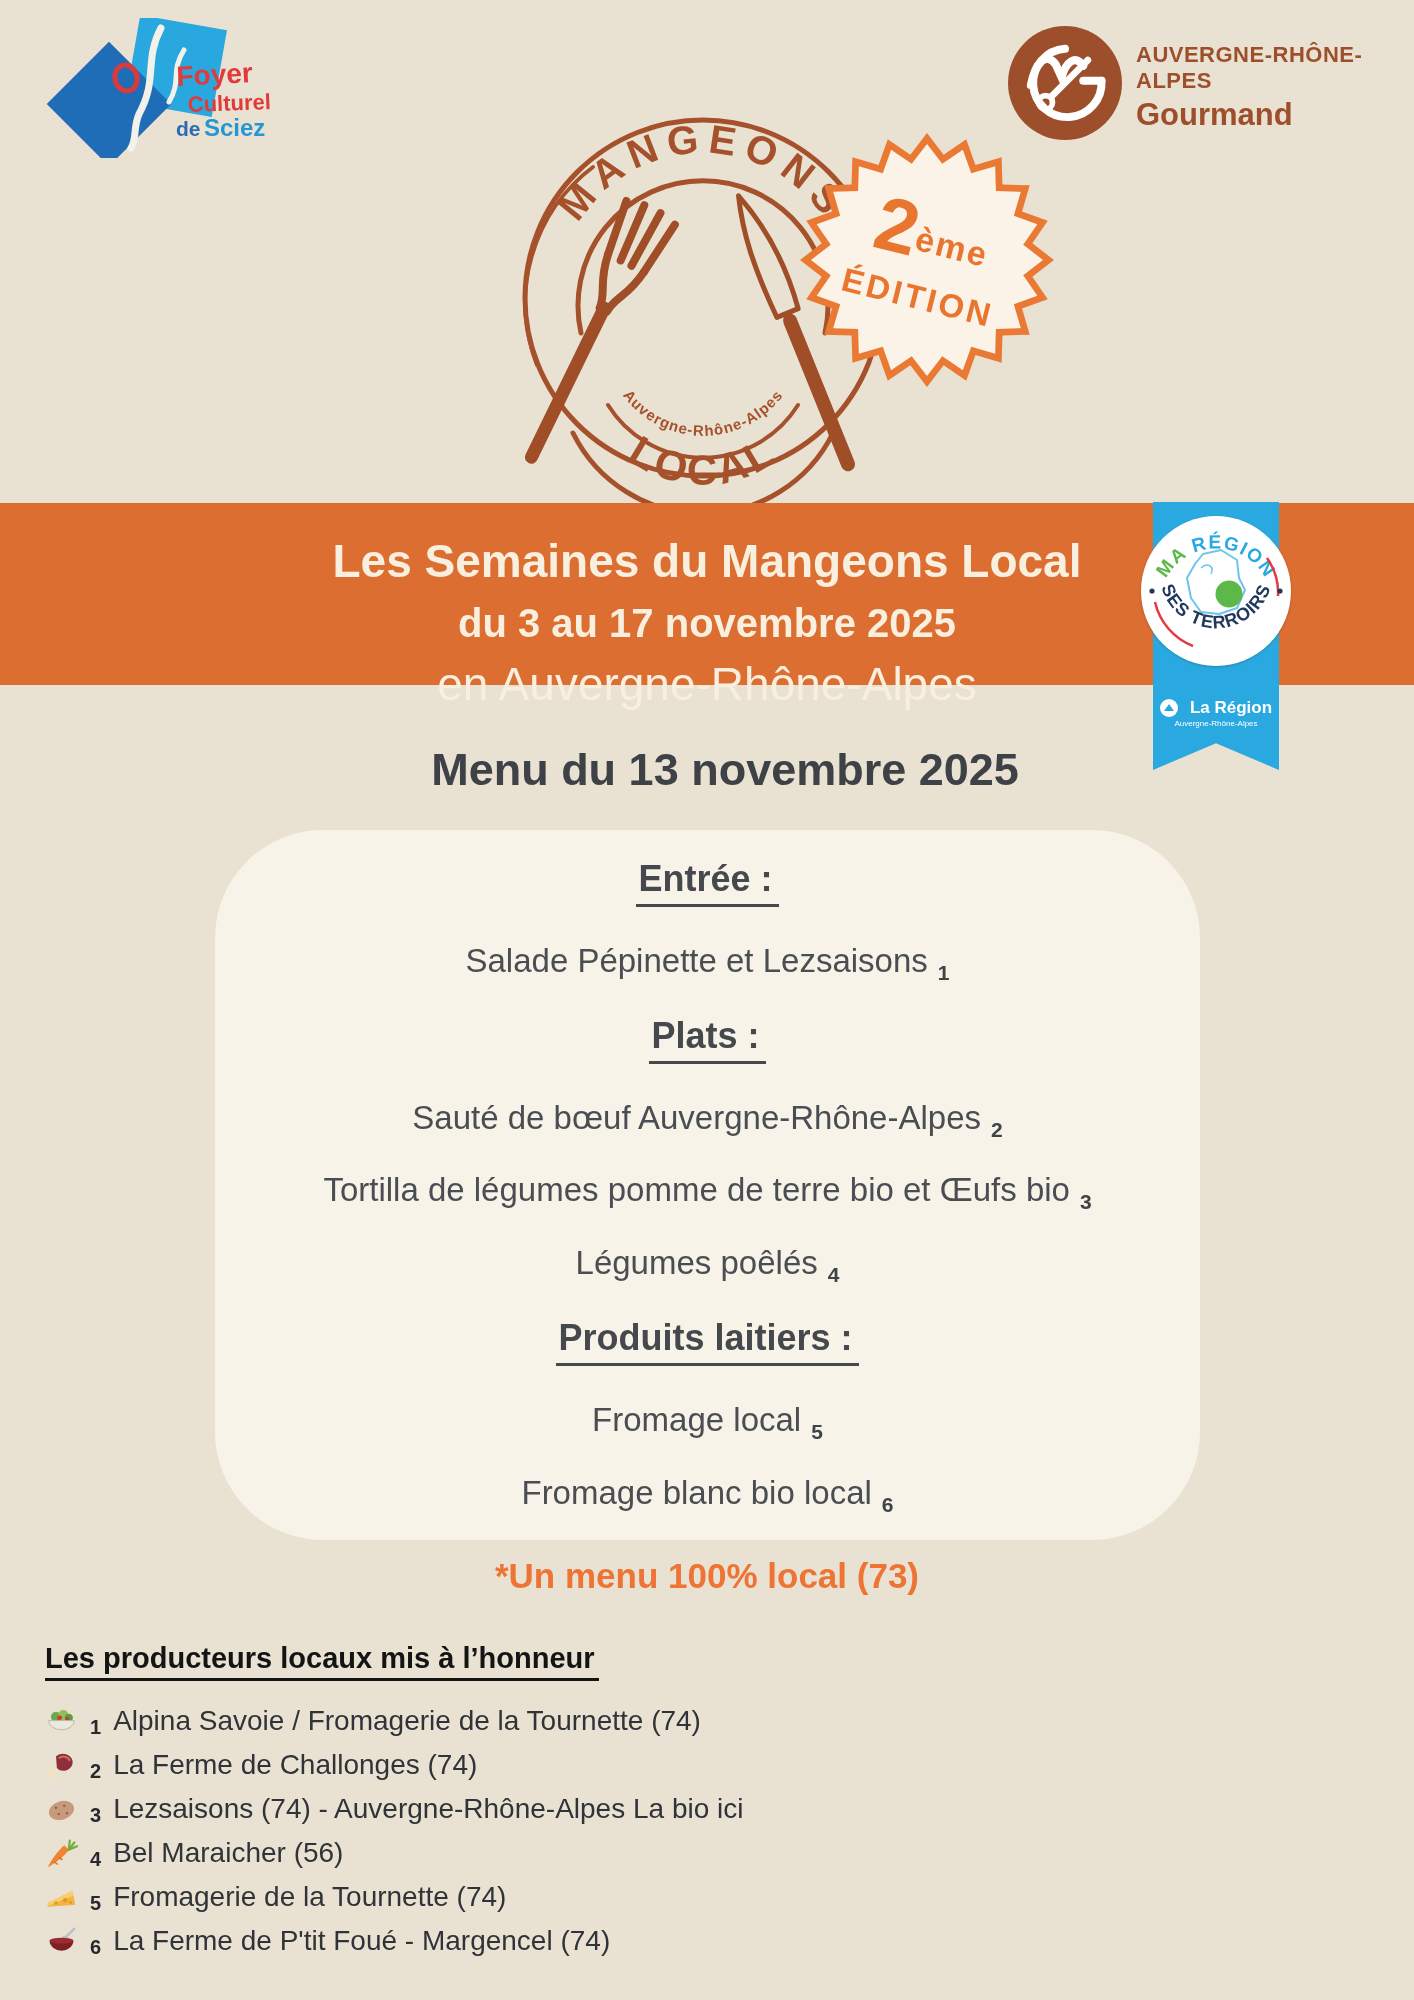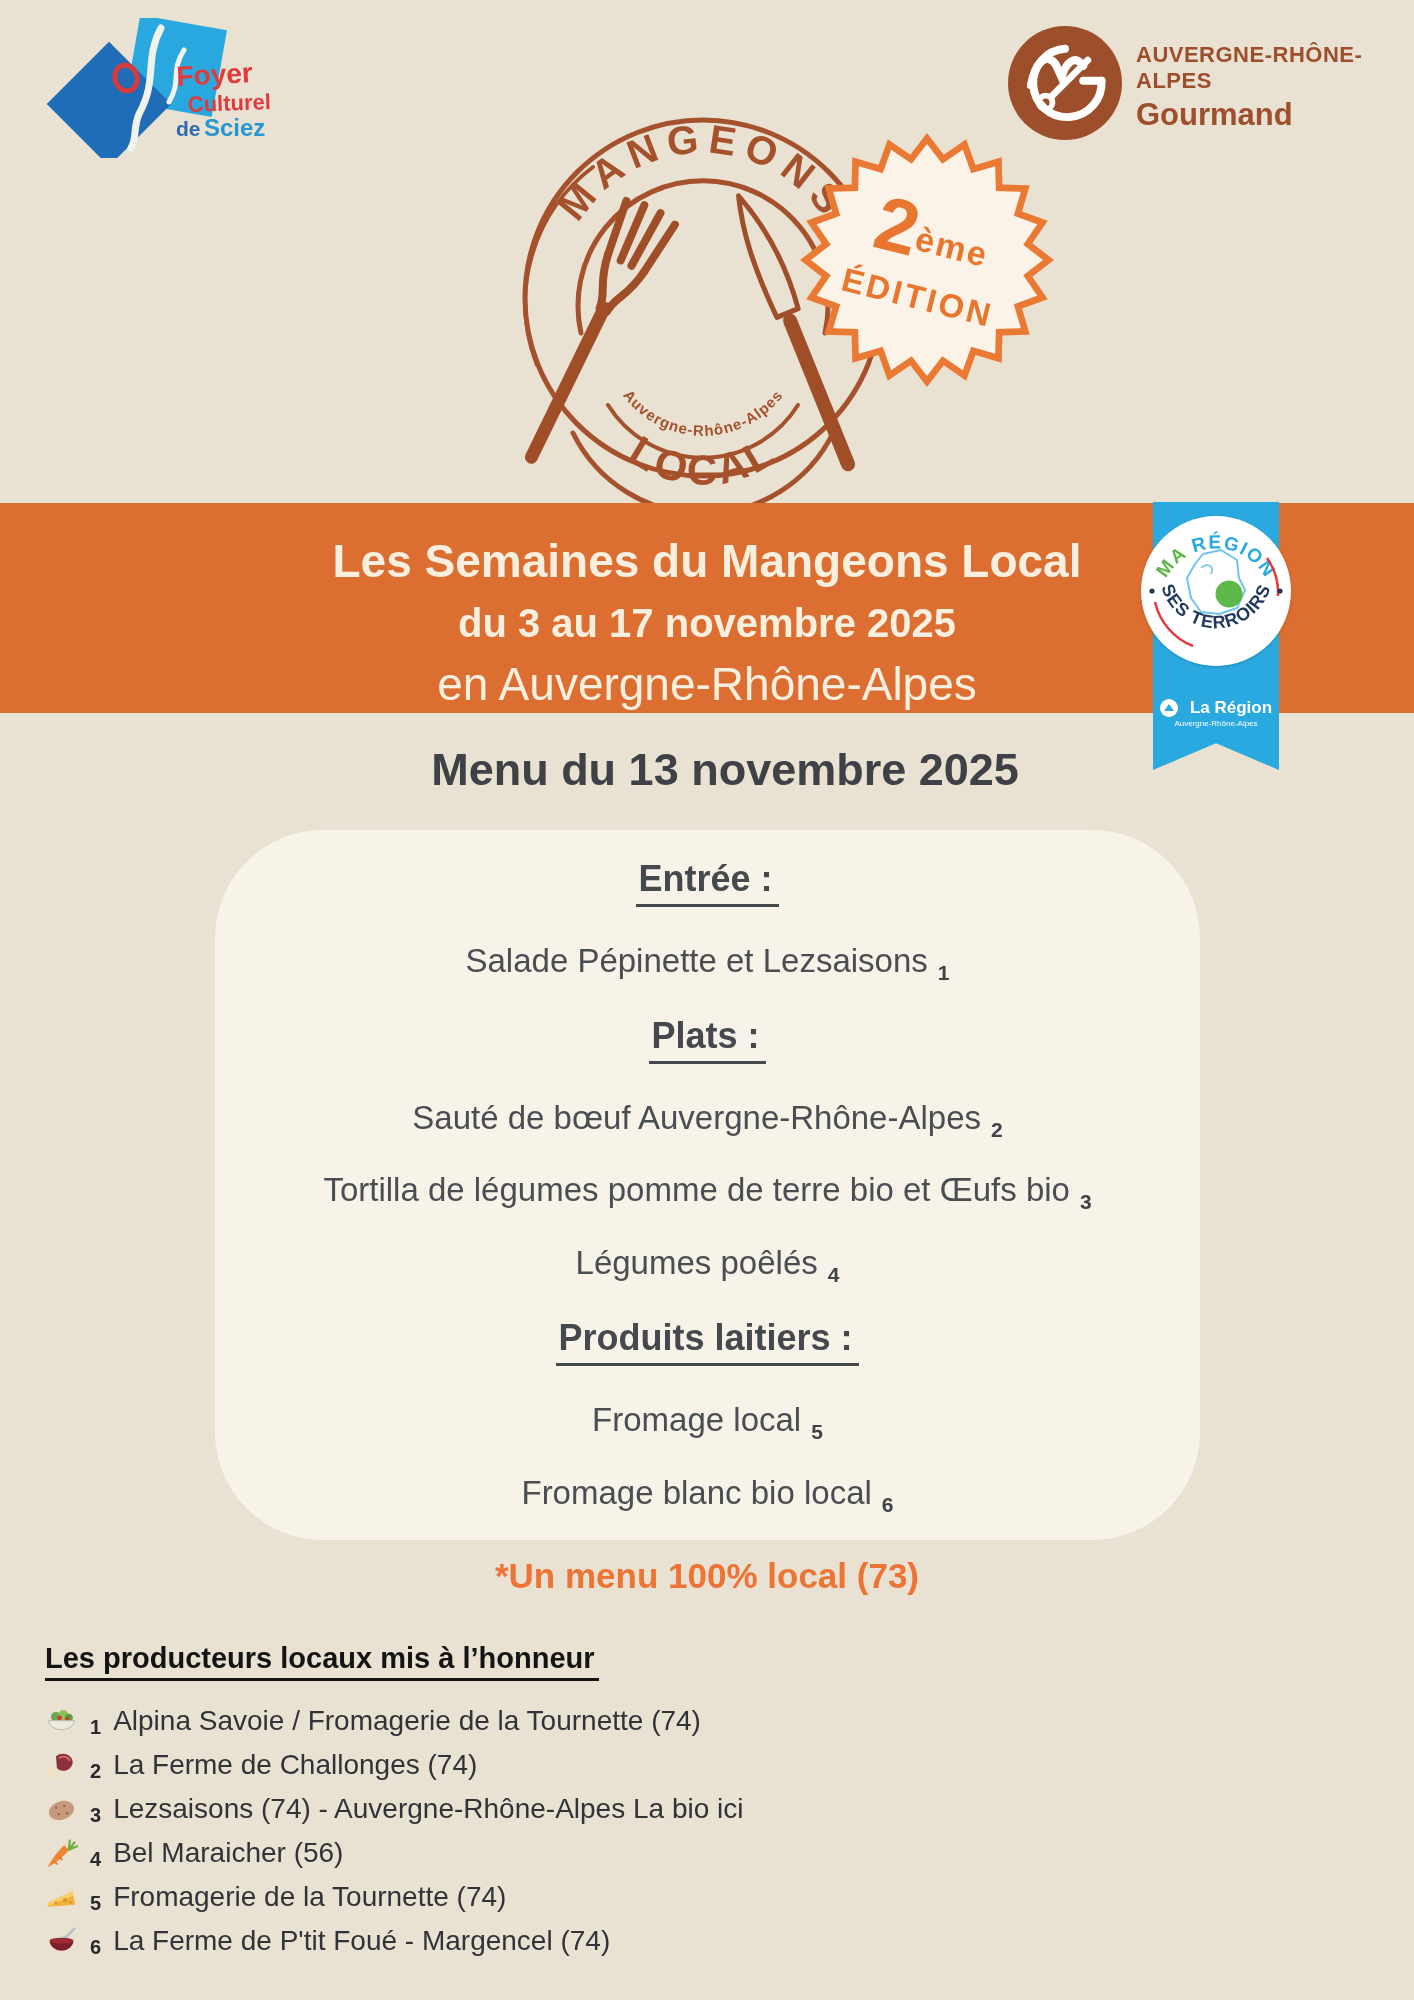--- a/index.html
+++ b/index.html
@@ -21,21 +21,21 @@
   .badge { position:absolute; left:800px; top:133px; width:254px; height:254px; }
   .badge .star-outer { position:absolute; inset:0; background:#ea7a33; }
   .badge .star-inner { position:absolute; inset:11px; background:#fbf2e8; }
   .badge-content { position:absolute; inset:0; display:flex; flex-direction:column;
     align-items:center; justify-content:center; transform:rotate(14deg); color:#e9762f; }
   .badge-line1 { display:flex; align-items:flex-end; }
   .badge-num { font-size:76px; font-weight:bold; line-height:.85; }
   .badge-suffix { font-size:34px; font-weight:bold; padding-bottom:5px; letter-spacing:2px; }
   .badge-word { font-size:33px; font-weight:bold; letter-spacing:3px; margin-top:14px; }
   
-  .banner { position:absolute; left:0; top:503px; width:1414px; height:210px;
+  .banner { position:absolute; left:0; top:503px; width:1414px; height:182px;
     background:#dc6e31; text-align:center; color:#f8efdf; padding-top:26px; }
   .banner-title  { font-size:46px; font-weight:bold; line-height:64px; }
   .banner-dates  { font-size:40px; font-weight:bold; line-height:60px; }
   .banner-region { font-size:46px; font-weight:300; line-height:62px; }
   
   .ribbon { position:absolute; left:1153px; top:502px; width:126px; height:268px;
     background:#2aa9e0; clip-path:polygon(0 0,100% 0,100% 100%,50% 90%,0 100%); }
   .ribbon-circle { position:absolute; left:1141px; top:516px; width:150px; height:150px;
     border-radius:50%; background:#fff; box-shadow:0 1px 3px rgba(0,0,0,.18); }
   .ribbon-footer { position:absolute; left:1153px; top:698px; width:126px; text-align:center; color:#fff; }

